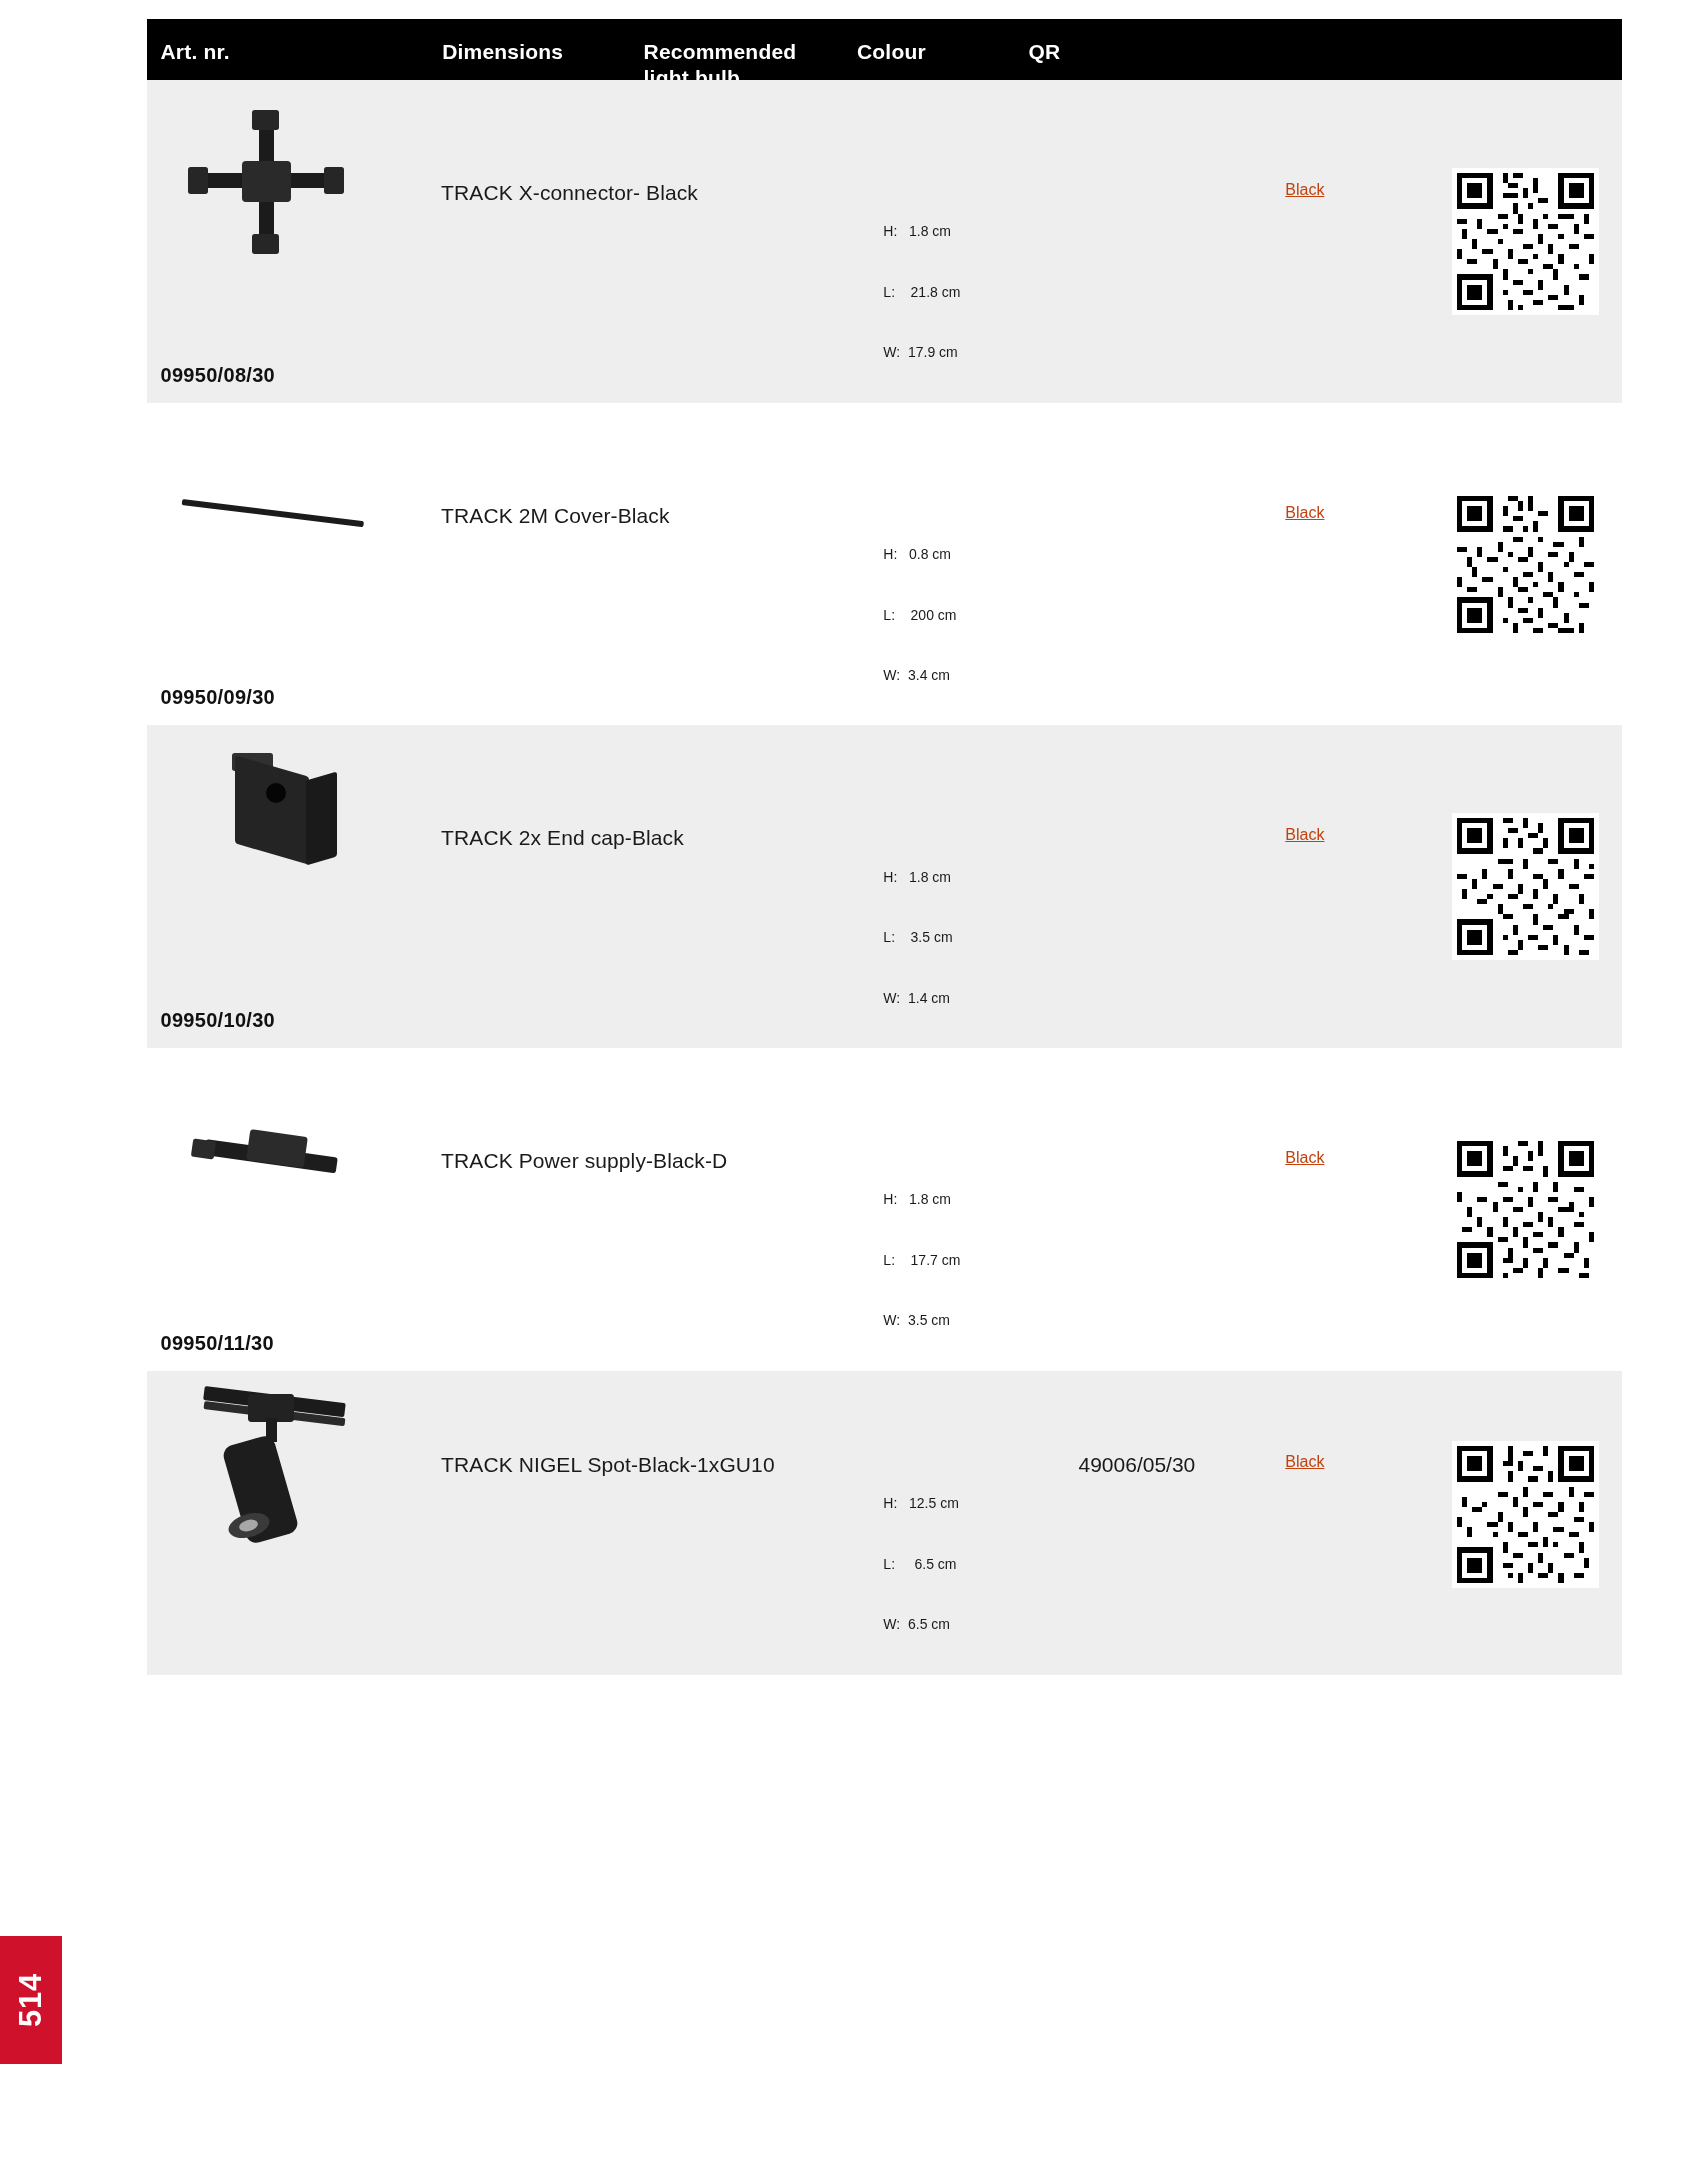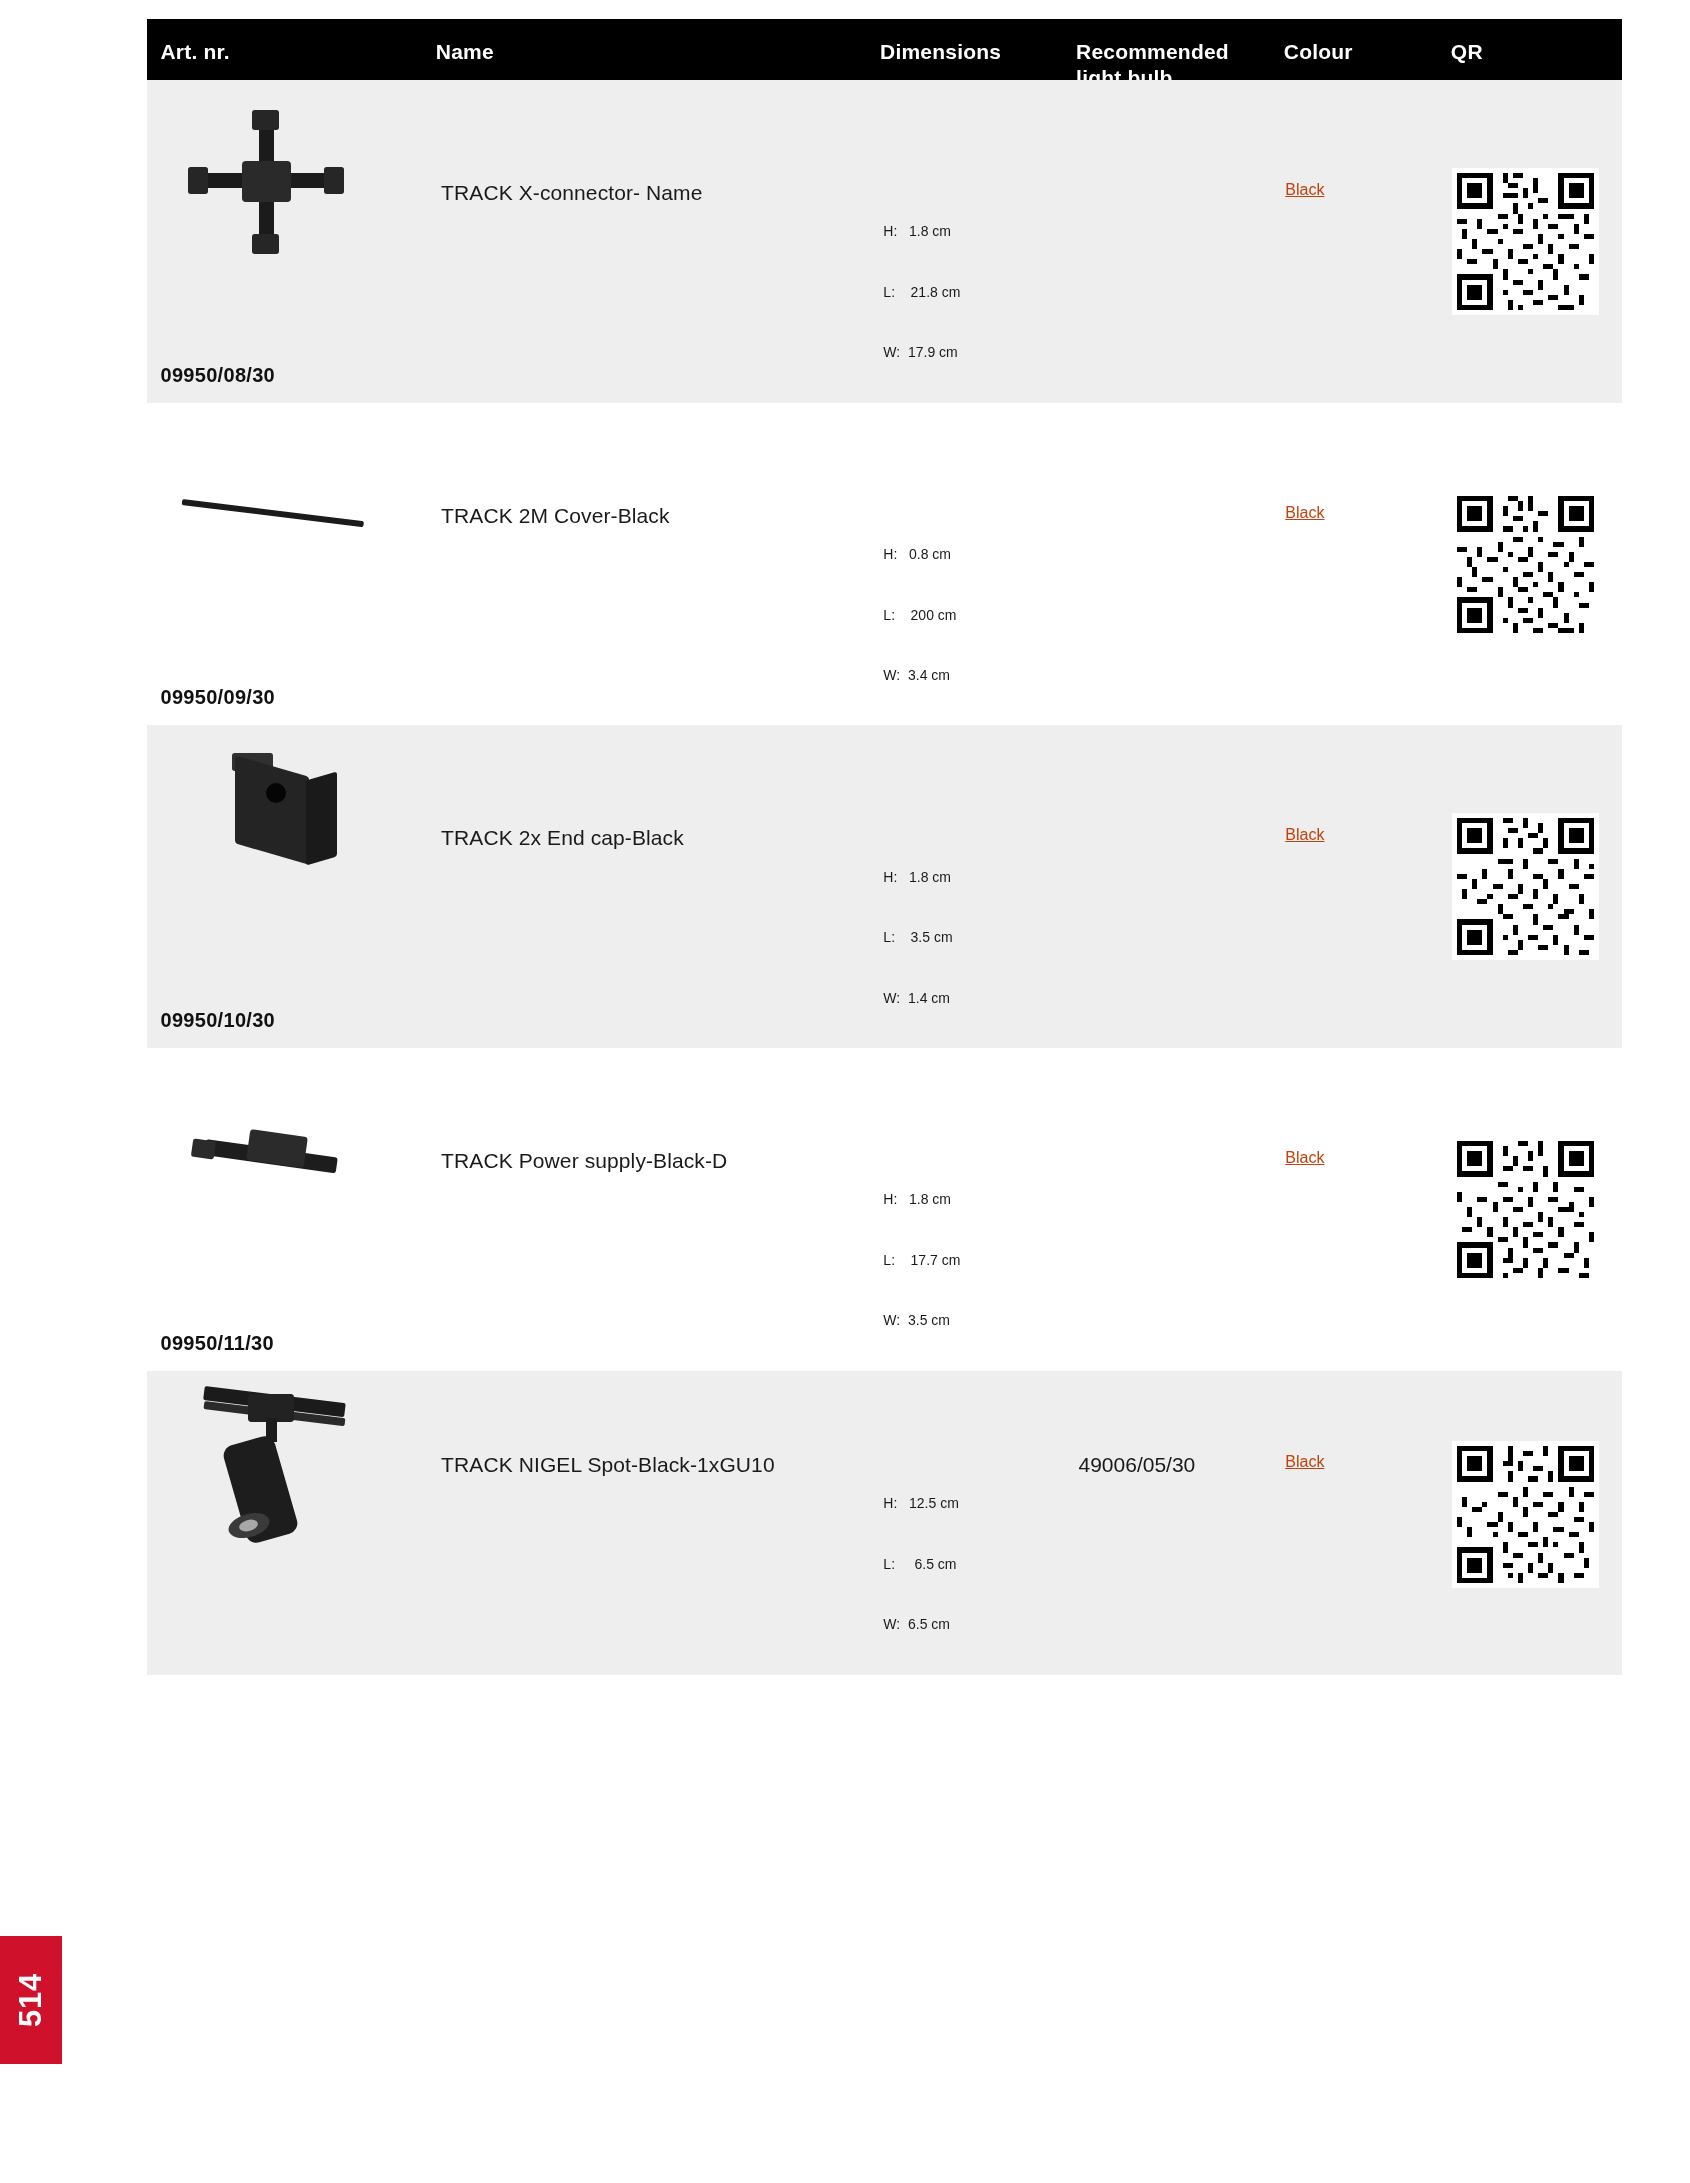--- a/index.html
+++ b/index.html
@@ -266,21 +266,20 @@
 <div class="page">
 
   <div class="page-tab">
     <span>514</span>
   </div>
 
   <div class="table">
 
     <div class="thead">
       <div class="cell c-art">Art. nr.</div>
-      <div class="cell c-name">Name</div>
       <div class="cell c-dim">Dimensions</div>
       <div class="cell c-bulb">
         <div>Recommended</div>
         <div>light bulb</div>
       </div>
       <div class="cell c-col">Colour</div>
       <div class="cell c-qr">QR</div>
     </div>
 
     <div class="row alt">
@@ -289,21 +288,21 @@
           <div class="ill xc-bar-h"></div>
           <div class="ill xc-bar-v"></div>
           <div class="ill xc-end1"></div>
           <div class="ill xc-end2"></div>
           <div class="ill xc-end3"></div>
           <div class="ill xc-end4"></div>
           <div class="ill xc-hub"></div>
         </div>
         <div class="artnr">09950/08/30</div>
       </div>
-      <div class="c-name name">TRACK X-connector- Name</div>
+      <div class="c-name name">TRACK X-connector- Black</div>
       <div class="c-dim dims">
         <div>H:   1.8 cm</div>
         <div>L:    21.8 cm</div>
         <div>W:  17.9 cm</div>
       </div>
       <div class="c-bulb bulb"></div>
       <div class="c-col colour">Black</div>
       <div class="c-qr qr-wrap">
         <svg class="qr" viewBox="0 0 29 29" shape-rendering="crispEdges">
           <rect width="29" height="29" fill="#fff"></rect>

